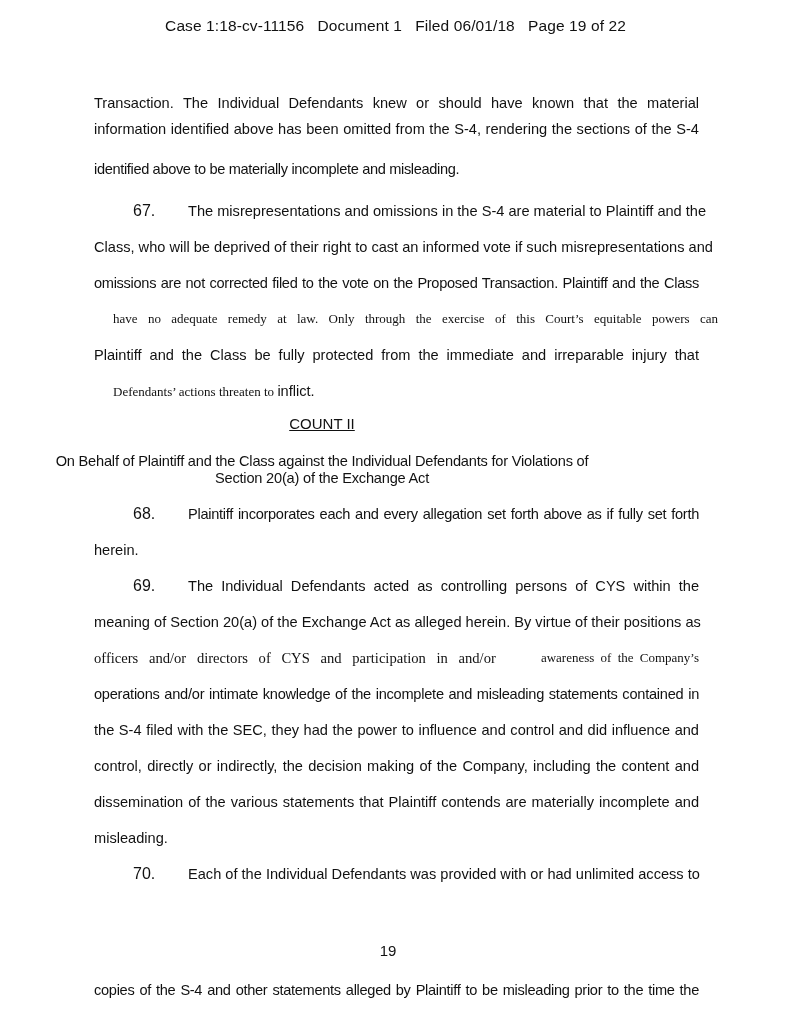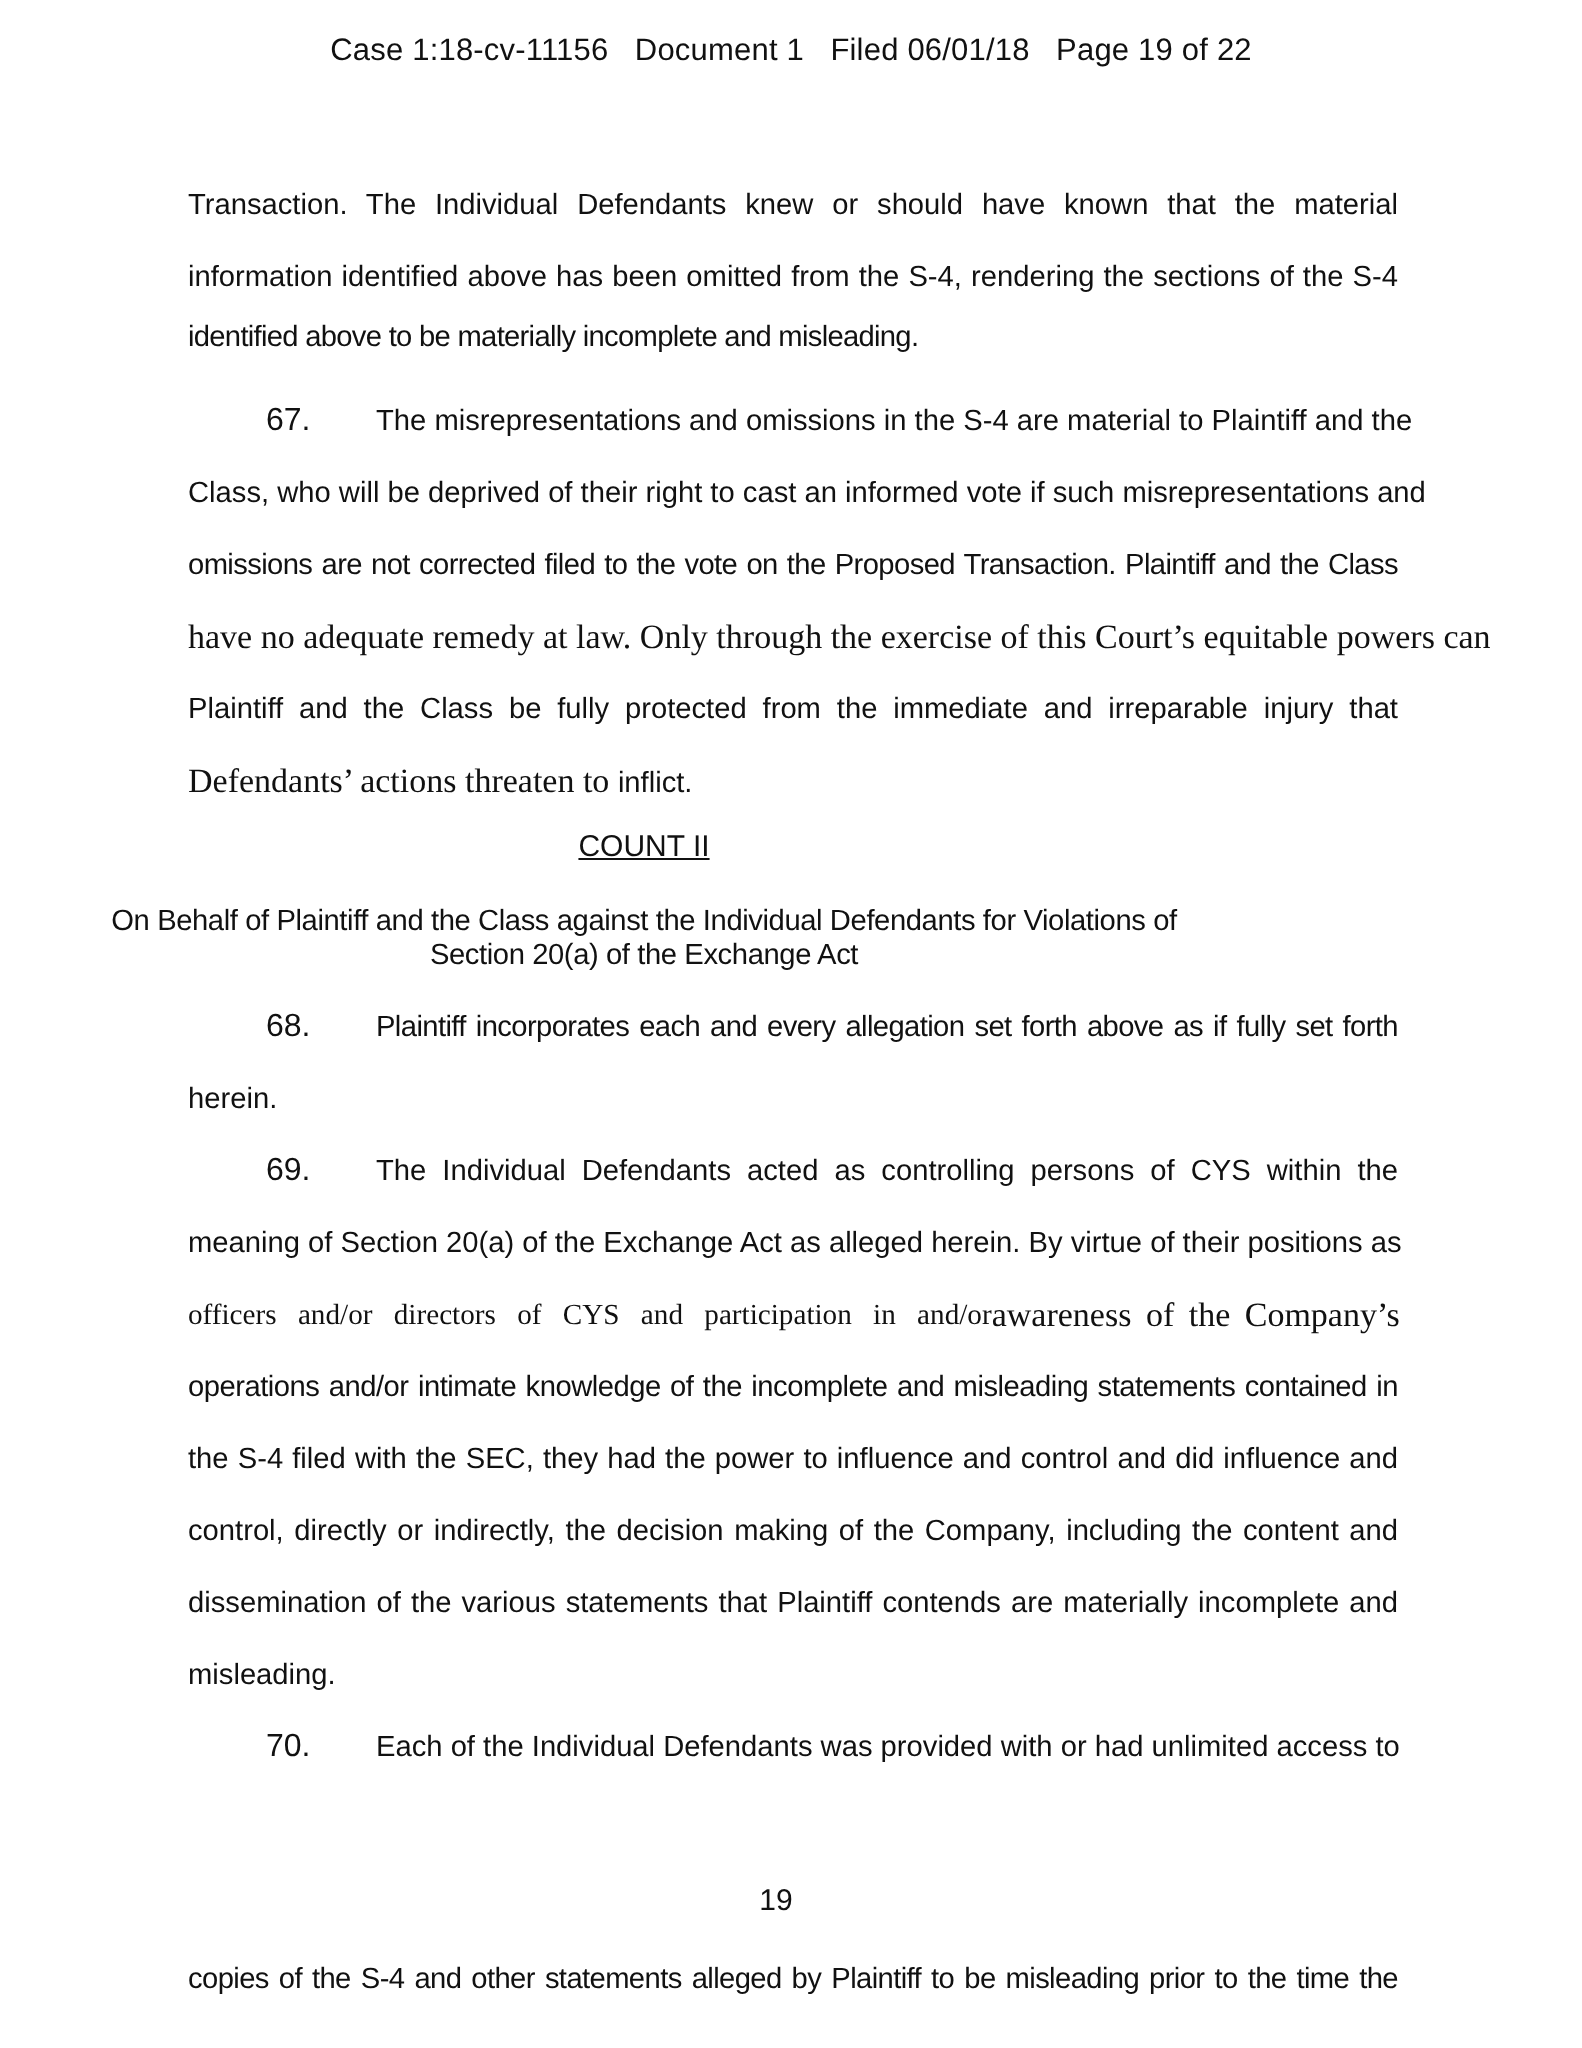--- a/index.html
+++ b/index.html
@@ -3,35 +3,35 @@
 <meta charset="utf-8">
 <style>
   html, body { margin: 0; padding: 0; background: #ffffff; }
   body { width: 791px; height: 1024px; position: relative; overflow: hidden;
          font-family: "Liberation Sans", sans-serif; color: #111; }
   .header { position: absolute; top: 17px; left: 0; width: 791px; text-align: center;
             font-size: 15.5px; letter-spacing: 0.1px; }
   .line { position: absolute; left: 94px; width: 605px; font-size: 14.6px; line-height: 20px;
           white-space: nowrap; }
   .just { text-align: justify; text-align-last: justify; }
-  .serif { font-family: "Liberation Serif", serif; font-size: 17px; }
+  .serif { font-family: "Liberation Serif", serif; font-size: 13px; margin-left: 19px; }
   .num { position: absolute; left: 133px; font-size: 16px; line-height: 20px; }
   .para-start { position: absolute; left: 188px; width: 511px; font-size: 14.6px; line-height: 20px;
                 white-space: nowrap; text-align: justify; text-align-last: justify; }
   .center { position: absolute; left: 0; width: 644px; text-align: center; font-size: 14.6px; line-height: 18px; }
   .heading { text-decoration: underline; font-size: 15px; }
   .pagenum { position: absolute; top: 942px; left: 0; width: 776px; text-align: center; font-size: 15px; }
 </style>
 </head>
 <body>
 
 <div class="header" style="white-space: pre;">Case 1:18-cv-11156   Document 1   Filed 06/01/18   Page 19 of 22</div>
 
 <div class="line just" style="top:93px">Transaction. The Individual Defendants knew or should have known that the material</div>
-<div class="line just" style="top:129px">information identified above has been omitted from the S-4, rendering the sections of the S-4</div>
+<div class="line just" style="top:119px">information identified above has been omitted from the S-4, rendering the sections of the S-4</div>
 <div class="line" style="top:159px; letter-spacing:-0.35px;">identified above to be materially incomplete and misleading.</div>
 
 <div class="num" style="top:201px">67.</div>
 <div class="para-start" style="top:201px">The misrepresentations and omissions in the S-4 are material to Plaintiff and the</div>
 <div class="line just" style="top:237px">Class, who will be deprived of their right to cast an informed vote if such misrepresentations and</div>
 <div class="line just" style="top:273px; letter-spacing:-0.3px;">omissions are not corrected filed to the vote on the Proposed Transaction. Plaintiff and the Class</div>
 <div class="line just serif" style="top:309px">have no adequate remedy at law. Only through the exercise of this Court’s equitable powers can</div>
 <div class="line just" style="top:345px">Plaintiff and the Class be fully protected from the immediate and irreparable injury that</div>
 <div class="line" style="top:381px">
   <span class="serif">Defendants’ actions threaten to </span><span>inflict.</span>

